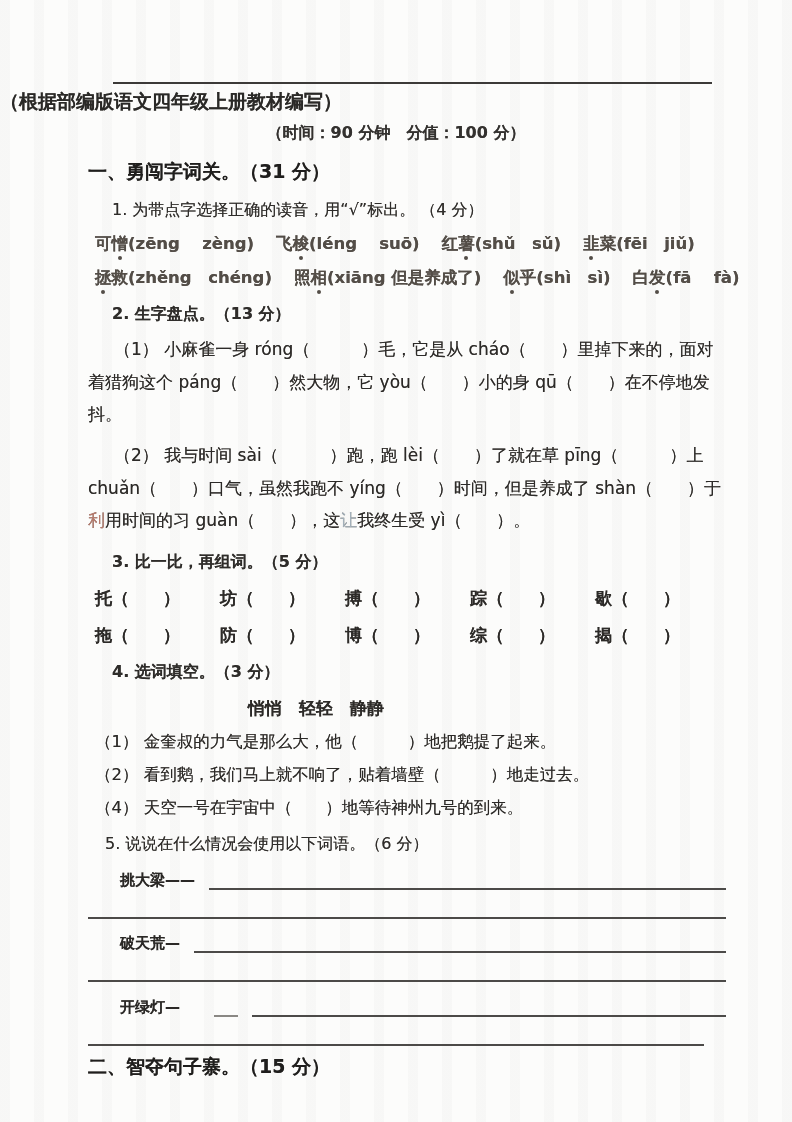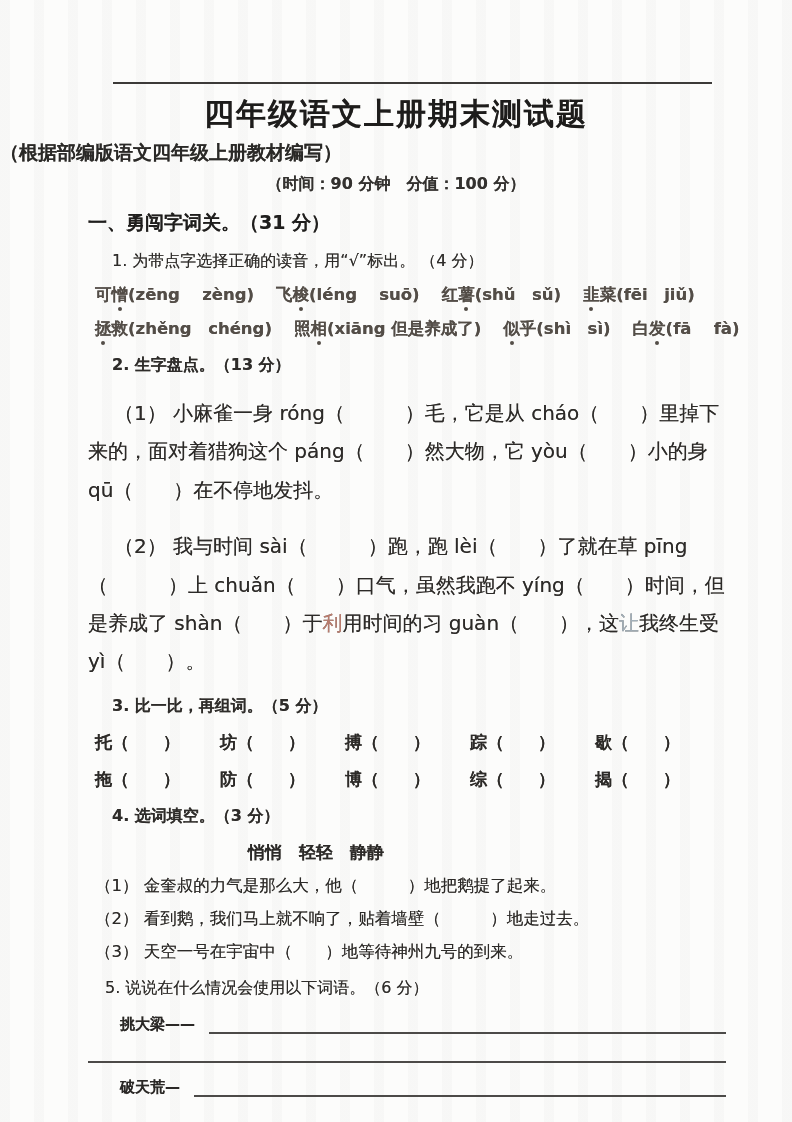--- a/index.html
+++ b/index.html
@@ -75,22 +75,22 @@
     position: absolute;
     left: 50%;
     bottom: -5px;
     width: 4px;
     height: 4px;
     border-radius: 50%;
     background: #534d47;
     transform: translateX(-50%);
   }
   .para {
-    margin: 18px 0 0 0;
-    font-size: 20px;
+    margin: 8px 0 0 0;
+    font-size: 17px;
     line-height: 1.92;
     text-indent: 26px;
     color: #2c2a28;
     white-space: pre-wrap;
   }
   .hl-red  { color: #b97b6d; }
   .hl-blue { color: #a3b0ba; }
   .word-row {
     margin-top: 14px;
     padding-left: 7px;
@@ -146,21 +146,20 @@
     height: 0;
   }
   .full-line.short { margin-right: 22px; }
 </style>
 </head>
 <body>
 
 <div class="page">
   <div class="top-rule"></div>
 
-  <div class="title">四年级语文上册期末测试题</div>
   <div class="subtitle">（根据部编版语文四年级上册教材编写）</div>
   <div class="meta">（时间：90 分钟　分值：100 分）</div>
 
   <div class="content">
 
     <div class="sec-heading">一、勇闯字词关。（31 分）</div>
 
     <div class="q-heading">1. 为带点字选择正确的读音，用“√”标出。 （4 分）</div>
 
     <div class="pinyin-row">
@@ -199,21 +198,21 @@
       <span>综（　　）</span>
       <span>揭（　　）</span>
     </div>
 
     <div class="q-heading bold">4. 选词填空。（3 分）</div>
 
     <div class="word-bank">悄悄　轻轻　静静</div>
 
     <div class="fill-item">（1） 金奎叔的力气是那么大，他（　　　）地把鹅提了起来。</div>
     <div class="fill-item">（2） 看到鹅，我们马上就不响了，贴着墙壁（　　　）地走过去。</div>
-    <div class="fill-item">（3） 天空一号在宇宙中（　　）地等待神州九号的到来。</div>
+    <div class="fill-item">（4） 天空一号在宇宙中（　　）地等待神州九号的到来。</div>
 
     <div class="q-heading" style="padding-left:17px;">5. 说说在什么情况会使用以下词语。（6 分）</div>
 
     <div class="term-row">
       <span class="term-label">挑大梁——</span>
       <span class="ans-line"></span>
     </div>
     <div class="full-line"></div>
 
     <div class="term-row">

